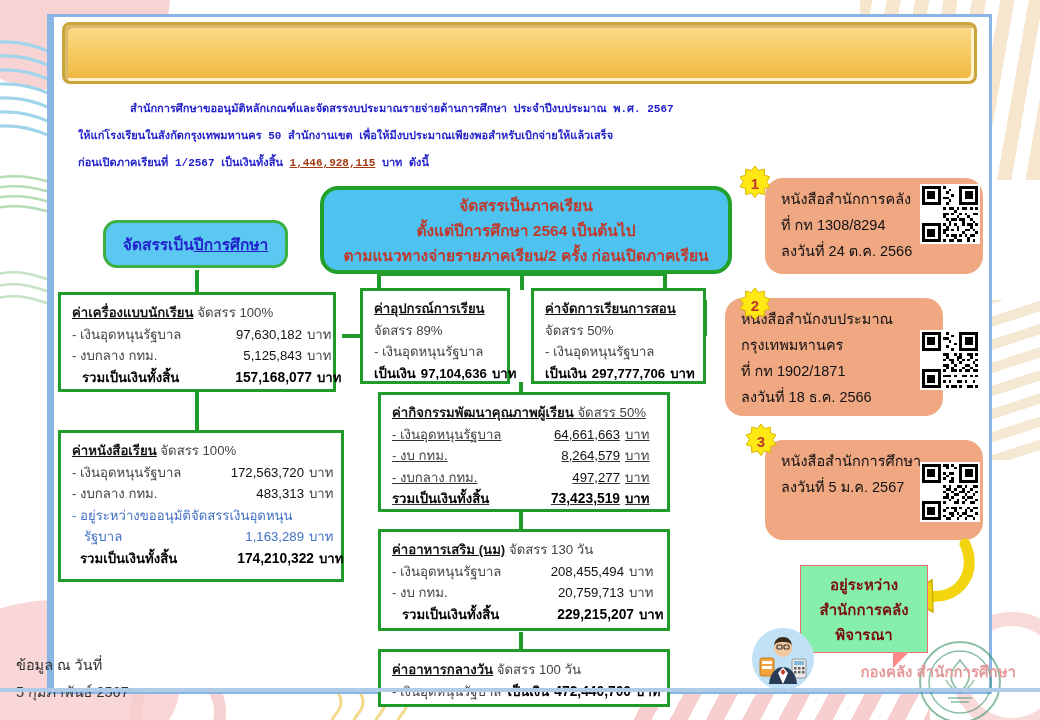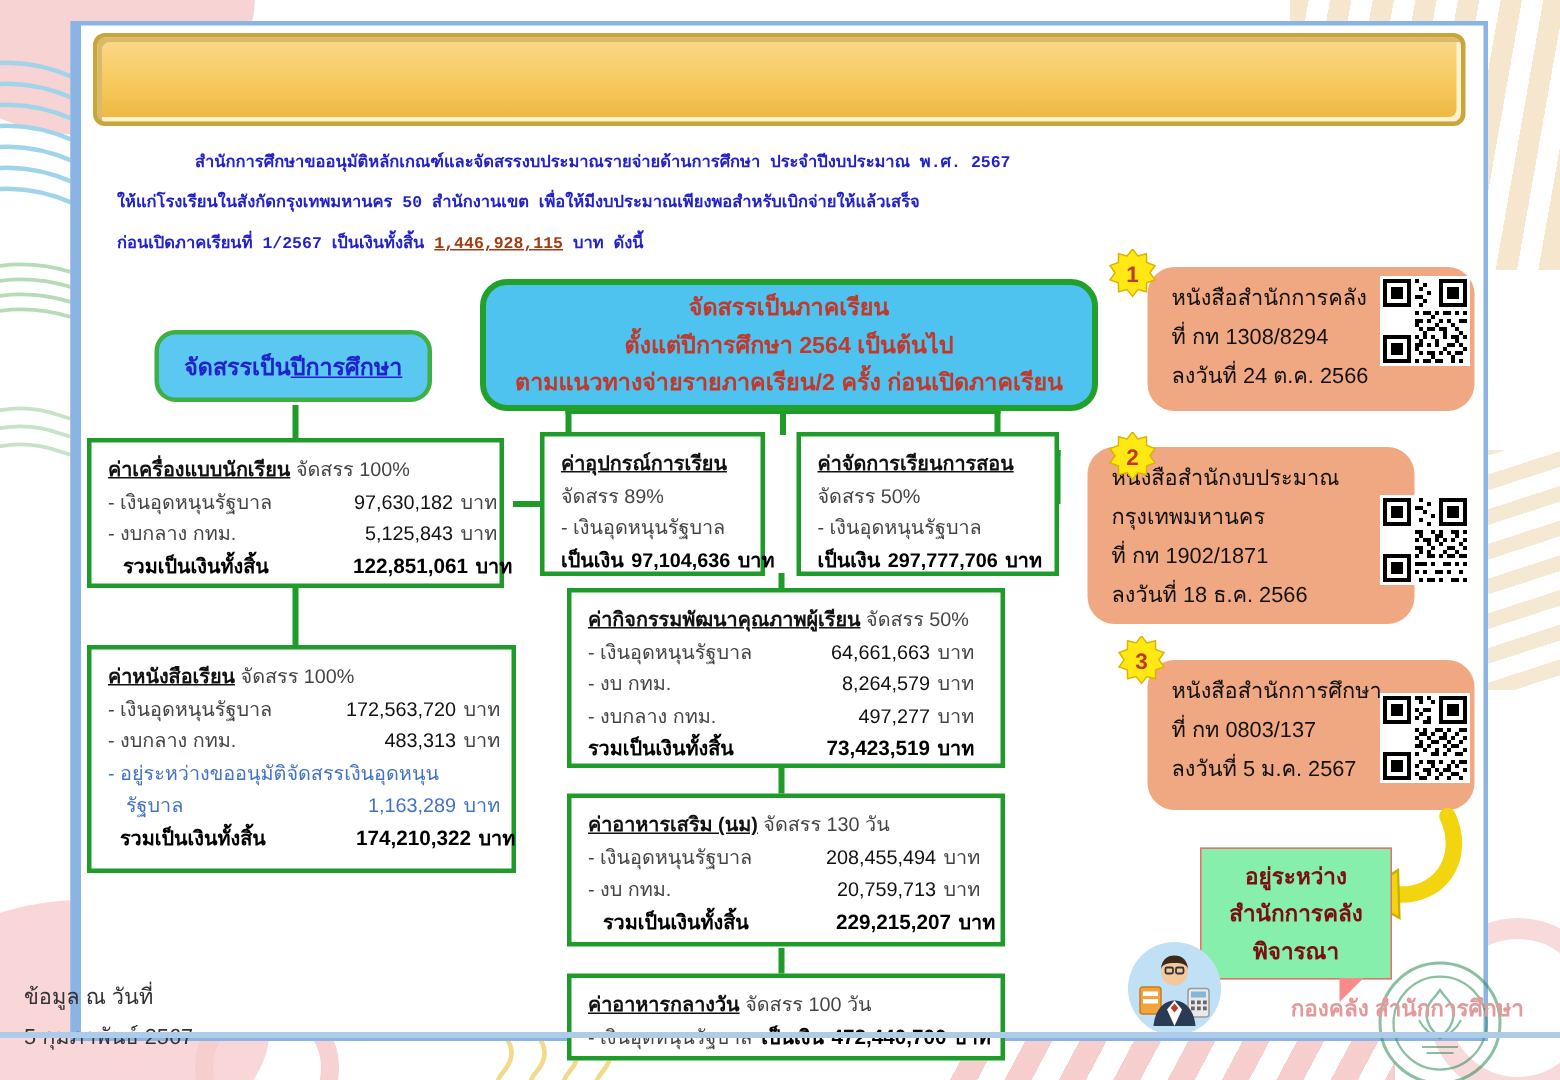--- a/index.html
+++ b/index.html
@@ -202,21 +202,21 @@
       <span class="v num" style="width:96px">97,630,182</span>
       <span class="u lbl">บาท</span>
     </div>
     <div class="row">
       <span class="l lbl" style="width:134px">- งบกลาง กทม.</span>
       <span class="v num" style="width:96px">5,125,843</span>
       <span class="u lbl">บาท</span>
     </div>
     <div class="row" style="padding-left:10px">
       <span class="l tot" style="width:124px">รวมเป็นเงินทั้งสิ้น</span>
-      <span class="v tot" style="width:106px; font-size:13.8px">122,851,061</span>
+      <span class="v tot" style="width:106px; font-size:13.8px">157,168,077</span>
       <span class="u tot">บาท</span>
     </div>
   </div>
 
   <div class="dbox" style="left:58px; top:430px; width:286px; height:152px;">
     <div>
       <span class="hd">ค่าหนังสือเรียน</span>
       <span class="lbl">จัดสรร 100%</span>
     </div>
     <div class="row">
@@ -263,21 +263,21 @@
     <div class="hd">ค่าจัดการเรียนการสอน</div>
     <div class="lbl">จัดสรร 50%</div>
     <div class="lbl">- เงินอุดหนุนรัฐบาล</div>
     <div class="row">
       <span class="l tot" style="padding-right:5px">เป็นเงิน</span>
       <span class="tot">297,777,706</span>
       <span class="u tot">บาท</span>
     </div>
   </div>
 
-  <div class="dbox" style="left:378px; top:392px; width:292px; height:120px;">
+  <div class="dbox" style="left:378px; top:392px; width:292px; height:120px;text-decoration:underline;">
     <div>
       <span class="hd">ค่ากิจกรรมพัฒนาคุณภาพผู้เรียน</span>
       <span class="lbl">จัดสรร 50%</span>
     </div>
     <div class="row">
       <span class="l lbl" style="width:130px">- เงินอุดหนุนรัฐบาล</span>
       <span class="v num" style="width:98px">64,661,663</span>
       <span class="u lbl">บาท</span>
     </div>
     <div class="row">
@@ -508,21 +508,20 @@
         <rect x="20" y="20" width="1" height="1"></rect>
           <rect x="8" y="16" width="1" height="1"></rect>
         <rect x="13" y="10" width="1" height="1"></rect>
           <rect x="16" y="14" width="1" height="1"></rect>
       </g>
     </svg>
   </div>
 
   <div class="refcard" style="left:765px; top:440px; width:218px; height:100px;">
     <div>หนังสือสำนักการศึกษา</div>
-    <div>ที่ กท 0803/137</div>
     <div>ลงวันที่ 5 ม.ค. 2567</div>
   </div>
   <div class="badge" style="left:744px; top:424px;">
     <svg viewBox="0 0 34 34" style="position:absolute;left:0;top:0">
         <polygon points="17,0 20.6,4.6 26.3,3.1 26.4,9 32,11 28.6,15.8 32,20.6 26.4,22.6 26.3,28.5 20.6,27 17,31.6 13.4,27 7.7,28.5 7.6,22.6 2,20.6 5.4,15.8 2,11 7.6,9 7.7,3.1 13.4,4.6" fill="#ffe814" stroke="#d9b400" stroke-width="1"></polygon>
       </svg>
     <span>3</span>
   </div>
   <div class="qr" style="left:920px; top:462px;">
     <svg class="q" width="56" height="56" viewBox="0 0 21 21" shape-rendering="crispEdges">

